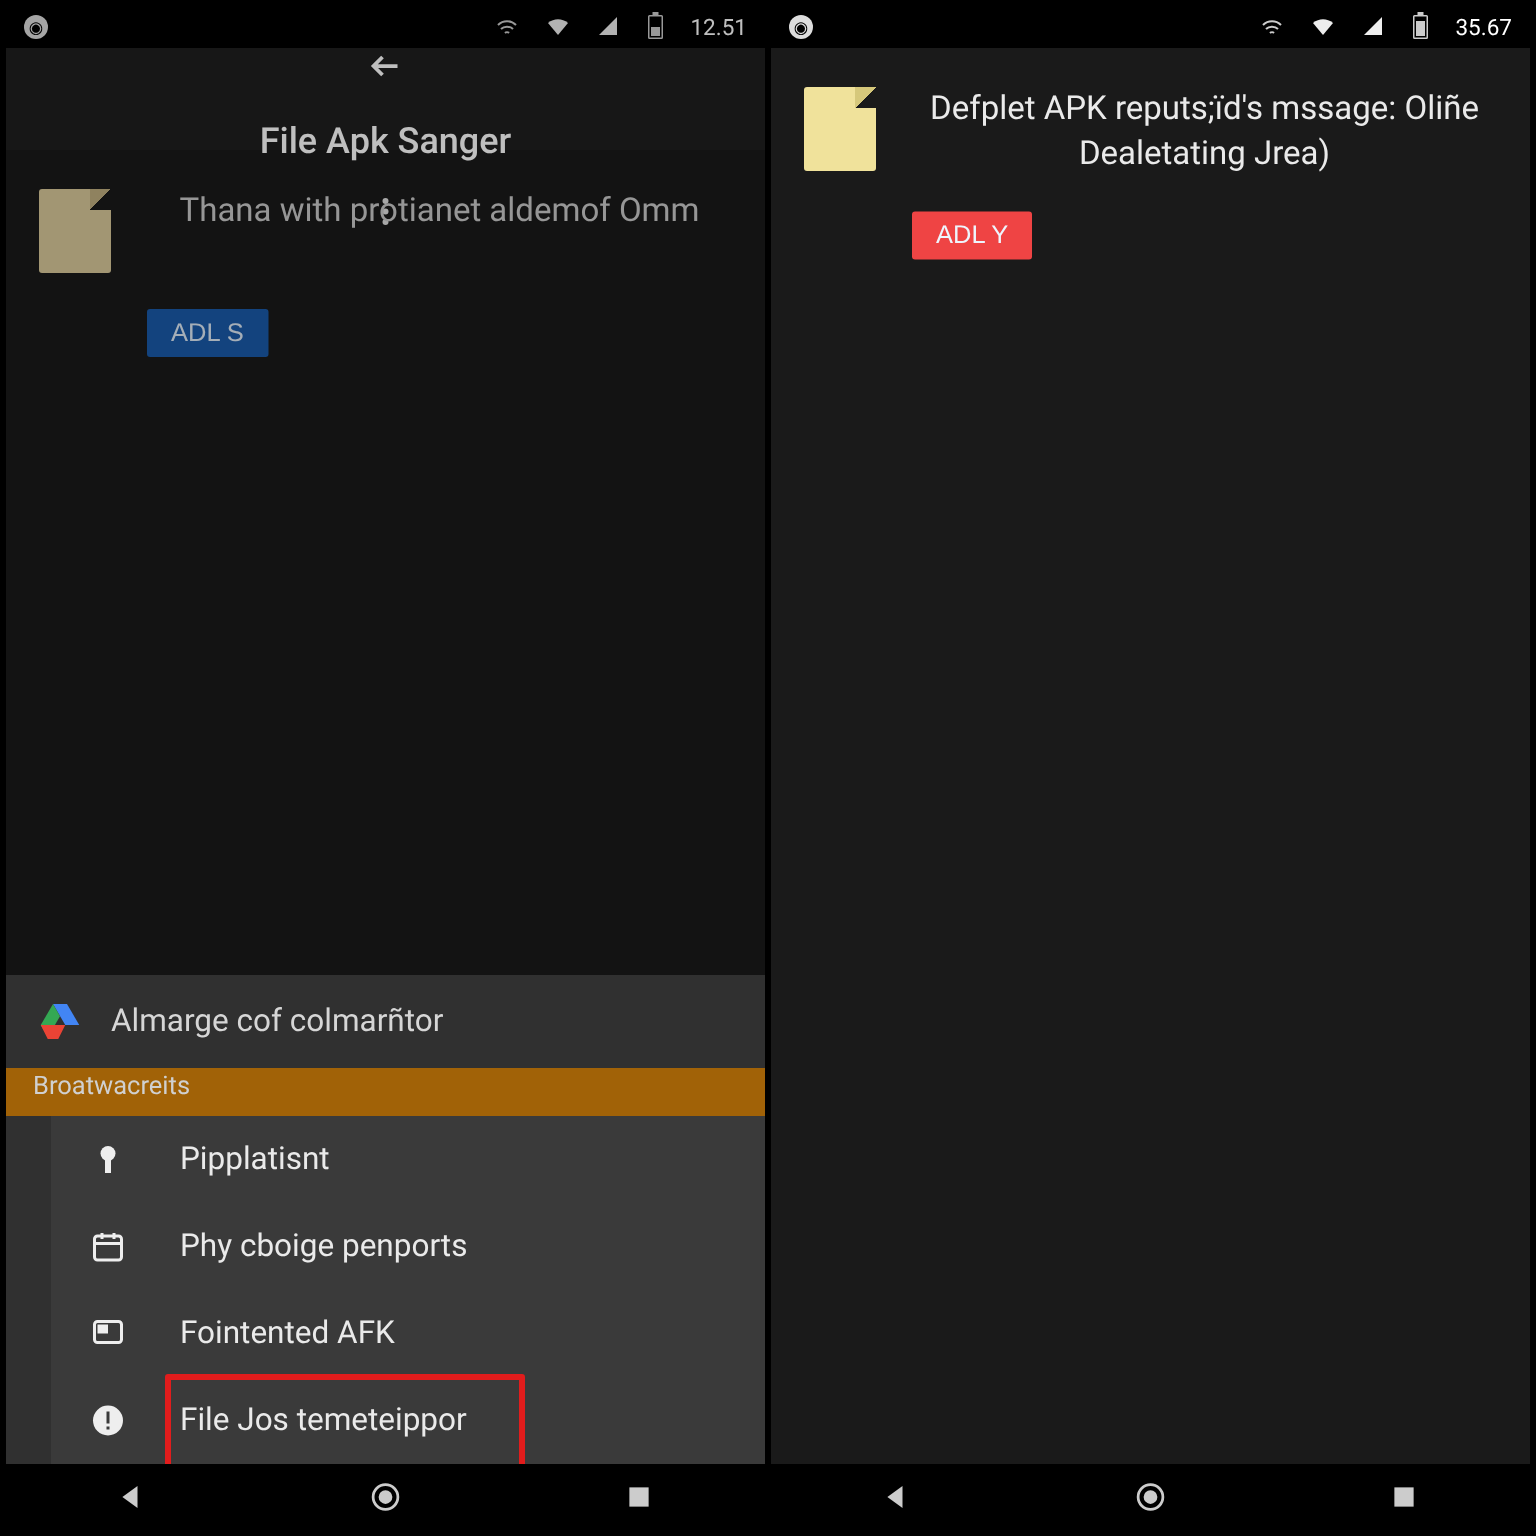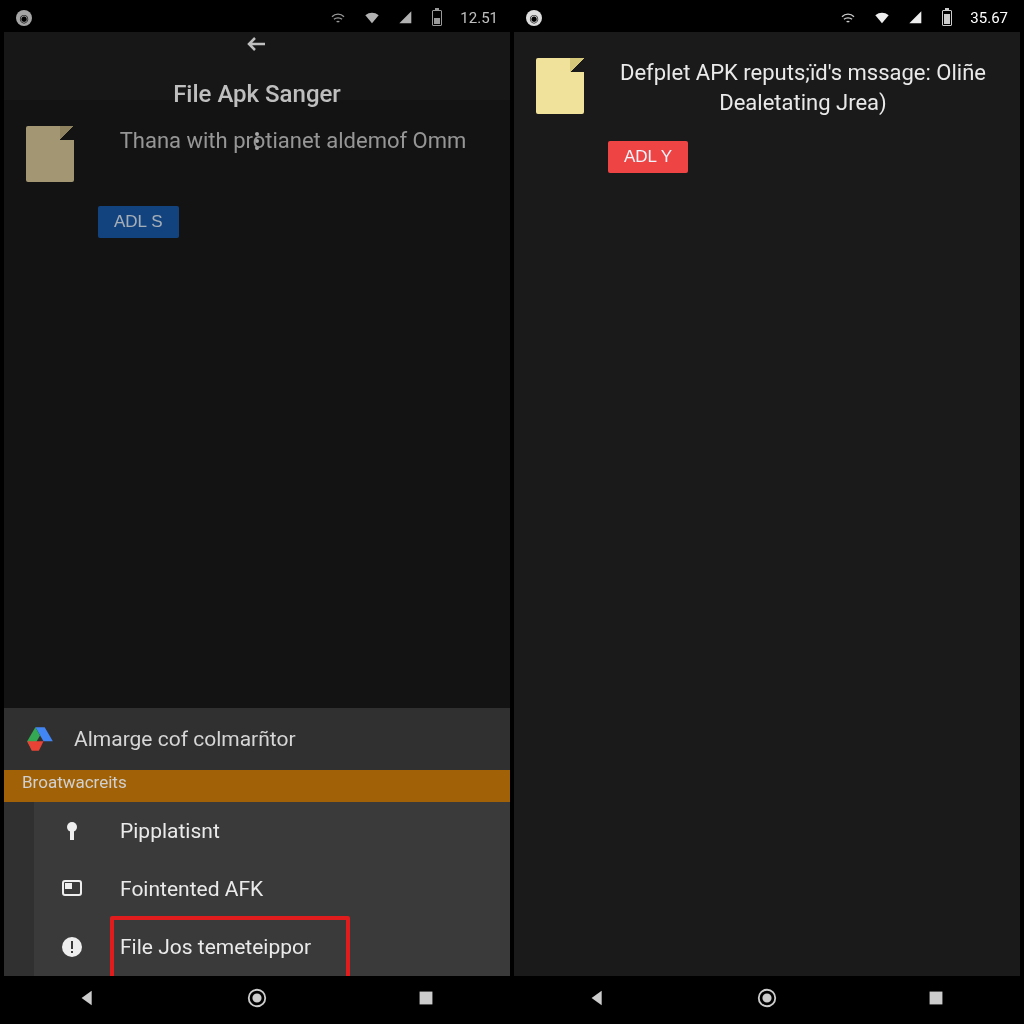--- a/index.html
+++ b/index.html
@@ -276,20 +276,29 @@
     <div class="sheet-section-label">Broatwacreits</div>
     <div class="sheet-items">
       <div class="sheet-item">
         <span class="item-icon">
           <svg viewBox="0 0 24 24" fill="#eee">
               <circle cx="12" cy="8" r="5"></circle>
               <rect x="10" y="12" width="4" height="9"></rect>
             </svg>
         </span>
         <span>Pipplatisnt</span>
+      </div>
+      <div class="sheet-item">
+        <span class="item-icon">
+          <svg viewBox="0 0 24 24" fill="none" stroke="#eee" stroke-width="2">
+              <rect x="3" y="5" width="18" height="16" rx="2"></rect>
+              <path d="M3 10h18M8 3v4M16 3v4"></path>
+            </svg>
+        </span>
+        <span>Phy cboige penports</span>
       </div>
       <div class="sheet-item">
         <span class="item-icon">
           <svg viewBox="0 0 24 24" fill="none" stroke="#eee" stroke-width="2">
               <rect x="3" y="4" width="18" height="14" rx="2"></rect>
               <rect x="6" y="7" width="5" height="4" fill="#eee"></rect>
             </svg>
         </span>
         <span>Fointented AFK</span>
       </div>

